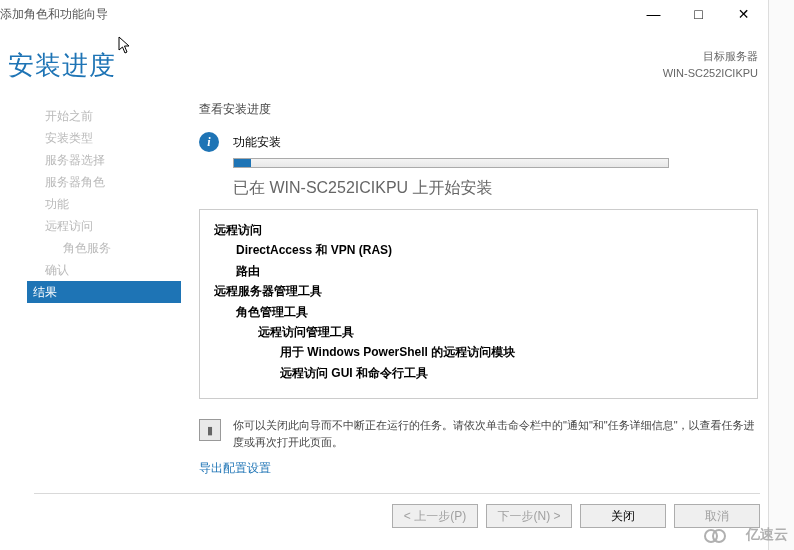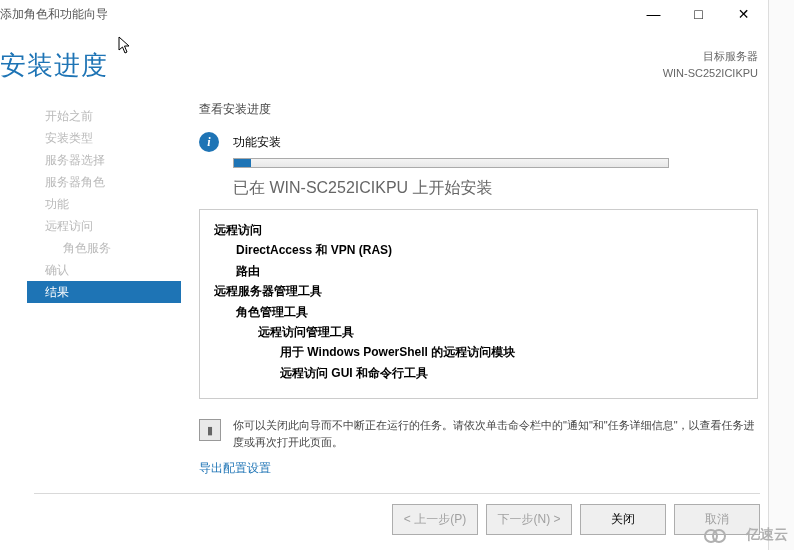--- a/index.html
+++ b/index.html
@@ -2,48 +2,48 @@
 <html><head>
 <meta charset="utf-8">
 <style>
   * { box-sizing: border-box; margin: 0; padding: 0; }
   body { font-family: "Microsoft YaHei", "Segoe UI", sans-serif; font-size: 12px; background: #fff; width: 794px; height: 550px; position: relative; overflow: hidden; color: #000; }
   .titlebar { height: 28px; display: flex; align-items: center; }
   .titlebar .title { font-size: 12px; color: #555; flex: 1; }
   .win-controls { display: flex; height: 28px; margin-right: 28px; }
   .win-btn { width: 45px; height: 28px; display: flex; align-items: center; justify-content: center; font-size: 14px; }
   .cursor { position: absolute; left: 118px; top: 36px; pointer-events: none; }
-  .header-area { position: relative; padding: 20px 36px 0 0; display: flex; justify-content: space-between; align-items: flex-start; }
+  .header-area { position: relative; padding: 20px 36px 0 8px; display: flex; justify-content: space-between; align-items: flex-start; }
   .page-title { font-size: 26px; font-weight: 300; color: #1e74b5; letter-spacing: 1px; }
   .target-info { text-align: right; font-size: 11px; color: #666; line-height: 1.5; }
   .main-row { display: flex; padding-top: 18px; }
   .sidebar { width: 172px; padding-left: 36px; padding-top: 4px; margin-left: 9px; }
   .side-item { font-size: 12px; color: #b9b9b9; height: 22px; line-height: 22px; }
   .side-indent { padding-left: 18px; }
-  .side-active { background: #1e74b5; color: #fff; margin-left: -18px; padding-left: 18px; }
+  .side-active { background: #1e74b5; color: #fff; margin-left: -18px; padding-left: 6px; }
   .content { flex: 1; padding: 0 36px 0 18px; }
   .view-label { font-size: 12px; color: #444; margin-bottom: 14px; }
   .status-row { display: flex; align-items: center; gap: 14px; margin-bottom: 6px; }
   .info-icon { width: 20px; height: 20px; border-radius: 50%; background: #1e74b5; color: #fff; display: flex; align-items: center; justify-content: center; font-size: 12px; font-weight: bold; font-style: italic; font-family: Georgia, serif; }
   .status-text { font-size: 12px; }
   .progress-bar { margin-left: 34px; width: 436px; height: 10px; border: 1px solid #aaa; background: linear-gradient(to bottom, #f4f4f4, #e8e8e8); margin-bottom: 10px; }
   .progress-fill { height: 100%; width: 4%; background: #1e74b5; }
   .sub-status { margin-left: 34px; font-size: 16px; color: #666; margin-bottom: 10px; }
   .details-box { border: 1px solid #ccc; padding: 10px 14px; font-size: 12px; line-height: 1.7; min-height: 190px; }
   .details-box b { font-weight: bold; }
   .ind1 { padding-left: 22px; }
   .ind2 { padding-left: 44px; }
   .ind3 { padding-left: 66px; }
   .note-row { display: flex; gap: 12px; margin-top: 18px; align-items: flex-start; }
   .flag-icon { width: 22px; height: 22px; border: 1px solid #999; background: #e9e9e9; display: flex; align-items: center; justify-content: center; font-size: 11px; color: #666; flex-shrink: 0; margin-top: 2px; }
   .note-text { font-size: 11px; color: #444; line-height: 1.5; }
   .export-link { color: #1e74b5; font-size: 12px; margin-top: 10px; display: inline-block; }
   .footer-separator { border-top: 1px solid #d9d9d9; margin: 16px 34px 0 34px; }
   .btn-row { display: flex; gap: 8px; justify-content: flex-end; padding: 10px 34px 0 0; }
-  .btn { min-width: 86px; height: 31px; border: 1px solid #adadad; background: #efefef; font-size: 12px; display: flex; align-items: center; justify-content: center; padding: 0 10px; }
+  .btn { min-width: 86px; height: 24px; border: 1px solid #adadad; background: #efefef; font-size: 12px; display: flex; align-items: center; justify-content: center; padding: 0 10px; }
   .btn.disabled { color: #a0a0a0; }
   .watermark { position: absolute; right: 6px; bottom: 6px; font-size: 14px; color: #b0b0b0; display: flex; align-items: center; gap: 20px; font-weight: 700; }
   .watermark-logo { width: 22px; height: 14px; position: relative; }
   .watermark-logo::before, .watermark-logo::after { content:""; position:absolute; border:2px solid #b0b0b0; border-radius:50%; width:10px; height:10px; top:1px; }
   .watermark-logo::before{ left:0; } .watermark-logo::after{ left:8px; }
   .right-strip { position: absolute; right: 0; top: 0; width: 26px; height: 100%; border-left: 1px solid #ddd; background: #fafafa; }
 </style>
 </head>
 <body>
 

